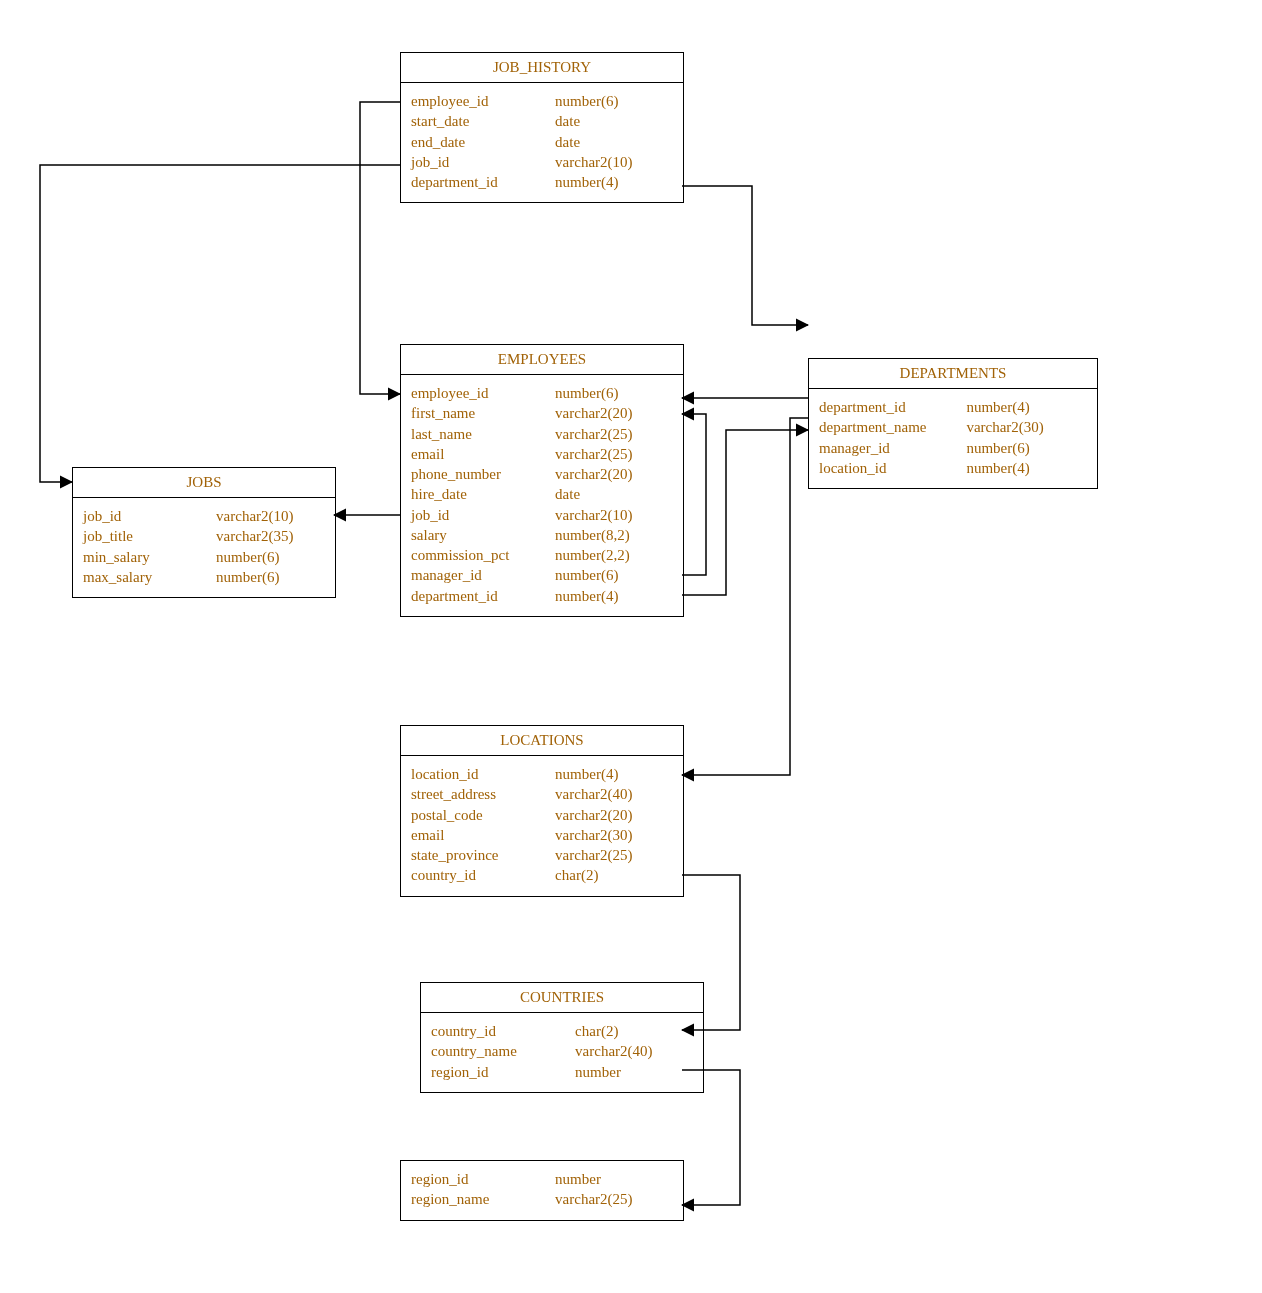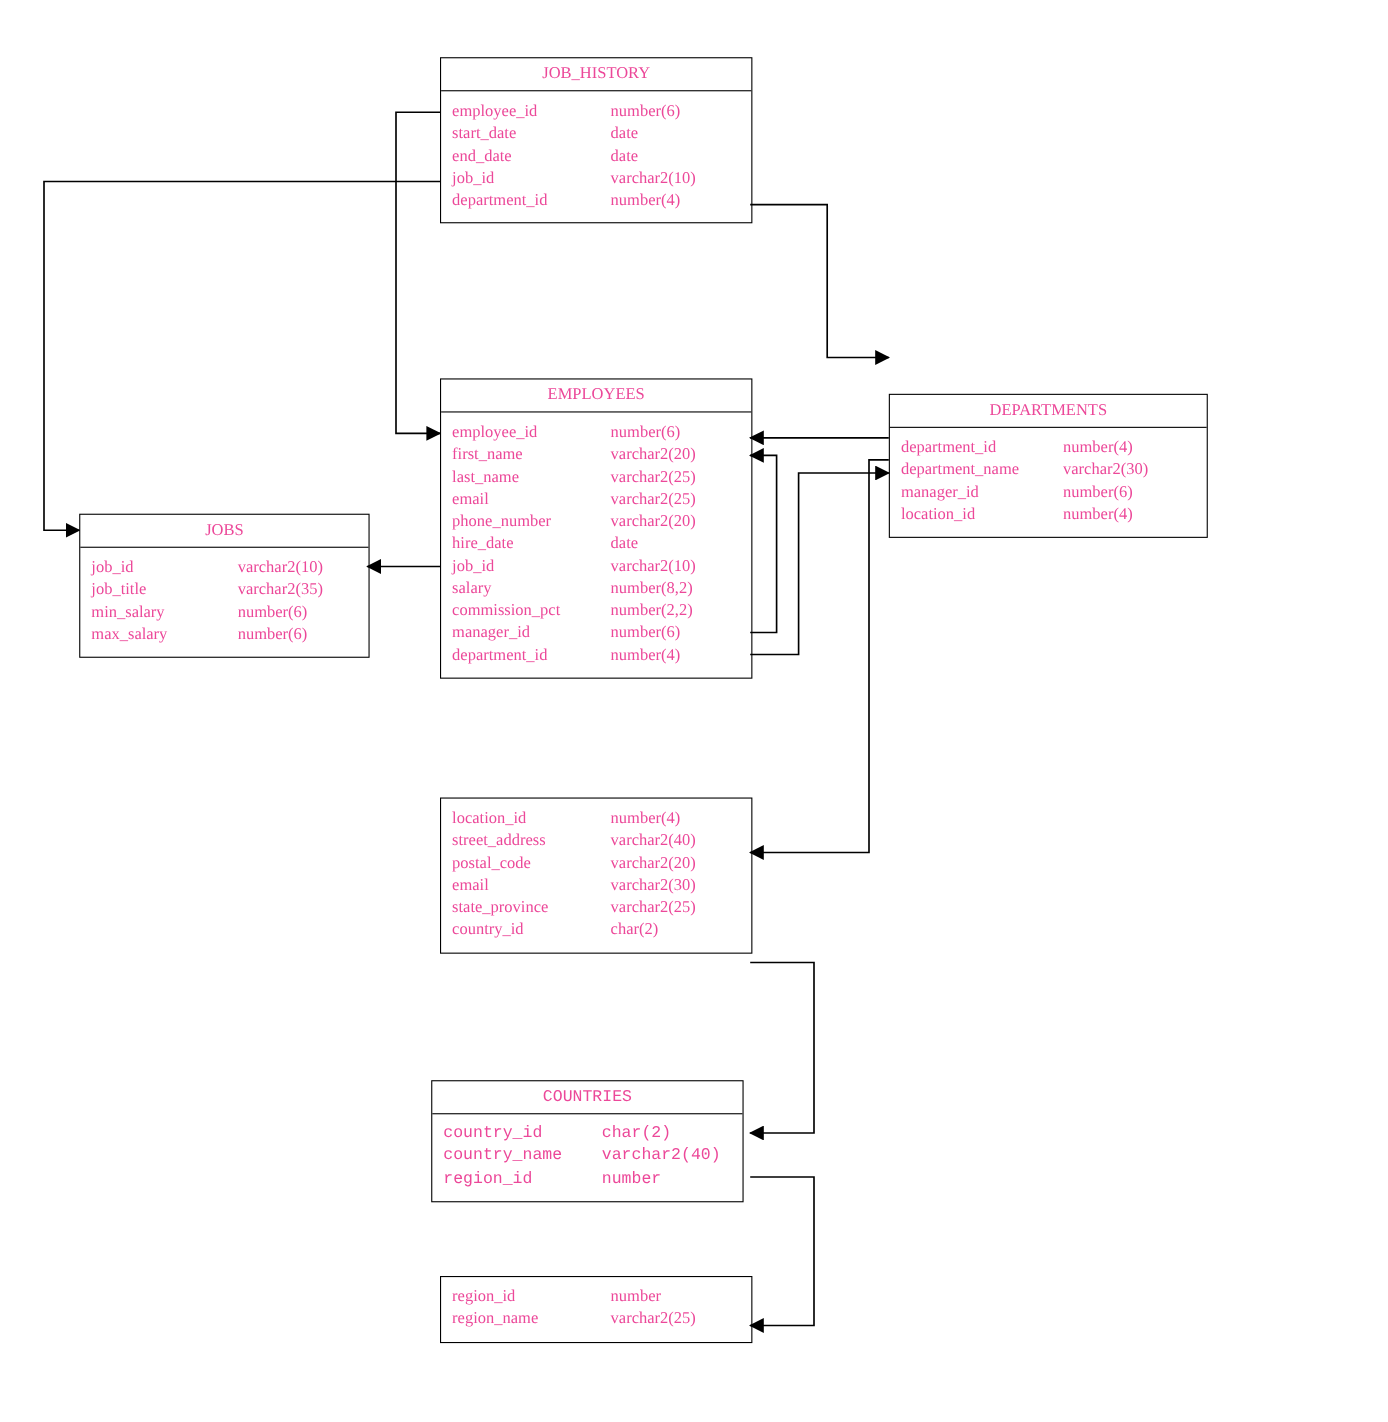--- a/index.html
+++ b/index.html
@@ -1,16 +1,16 @@
 <!DOCTYPE html>
 <html><head>
 <meta charset="utf-8">
 <style>
   html,body{margin:0;padding:0;background:#fff;}
-  .canvas{position:relative;width:1262px;height:1293px;font-family:"Times New Roman",Times,serif;font-size:15px;color:#ec4899;}
+  .canvas{position:relative;width:1262px;height:1293px;font-family:"Times New Roman",Times,serif;font-size:15px;color:#a16207;}
   .entity{position:absolute;border:1.5px solid #000;background:#fff;}
   .entity .title{border-bottom:1.5px solid #000;text-align:center;padding:6px 4px 6px 4px;font-size:15px;}
   .entity .body{padding:8px 10px 10px 10px;}
   .entity .row{display:flex;line-height:1.35;}
   .entity .fname{flex:0 0 55%;white-space:nowrap;}
   .entity .ftype{flex:0 0 45%;white-space:nowrap;}
   svg.wires{position:absolute;left:0;top:0;width:1262px;height:1293px;pointer-events:none;}
 </style>
 </head>
 <body>
@@ -131,20 +131,21 @@
           <span class="ftype">number(6)</span>
         </div>
       <div class="row">
           <span class="fname">location_id</span>
           <span class="ftype">number(4)</span>
         </div>
     </div>
   </div>
 
   <div class="entity" style="left:400px;top:725px;width:282px;">
+    <div class="title">LOCATIONS</div>
     <div class="body">
       <div class="row">
           <span class="fname">location_id</span>
           <span class="ftype">number(4)</span>
         </div>
       <div class="row">
           <span class="fname">street_address</span>
           <span class="ftype">varchar2(40)</span>
         </div>
       <div class="row">
@@ -159,21 +160,21 @@
           <span class="fname">state_province</span>
           <span class="ftype">varchar2(25)</span>
         </div>
       <div class="row">
           <span class="fname">country_id</span>
           <span class="ftype">char(2)</span>
         </div>
     </div>
   </div>
 
-  <div class="entity" style="left:392px;top:982px;width:282px;font-family:Liberation Mono, monospace;">
+  <div class="entity" style="left:420px;top:982px;width:282px;">
     <div class="title">COUNTRIES</div>
     <div class="body">
       <div class="row">
           <span class="fname">country_id</span>
           <span class="ftype">char(2)</span>
         </div>
       <div class="row">
           <span class="fname">country_name</span>
           <span class="ftype">varchar2(40)</span>
         </div>

